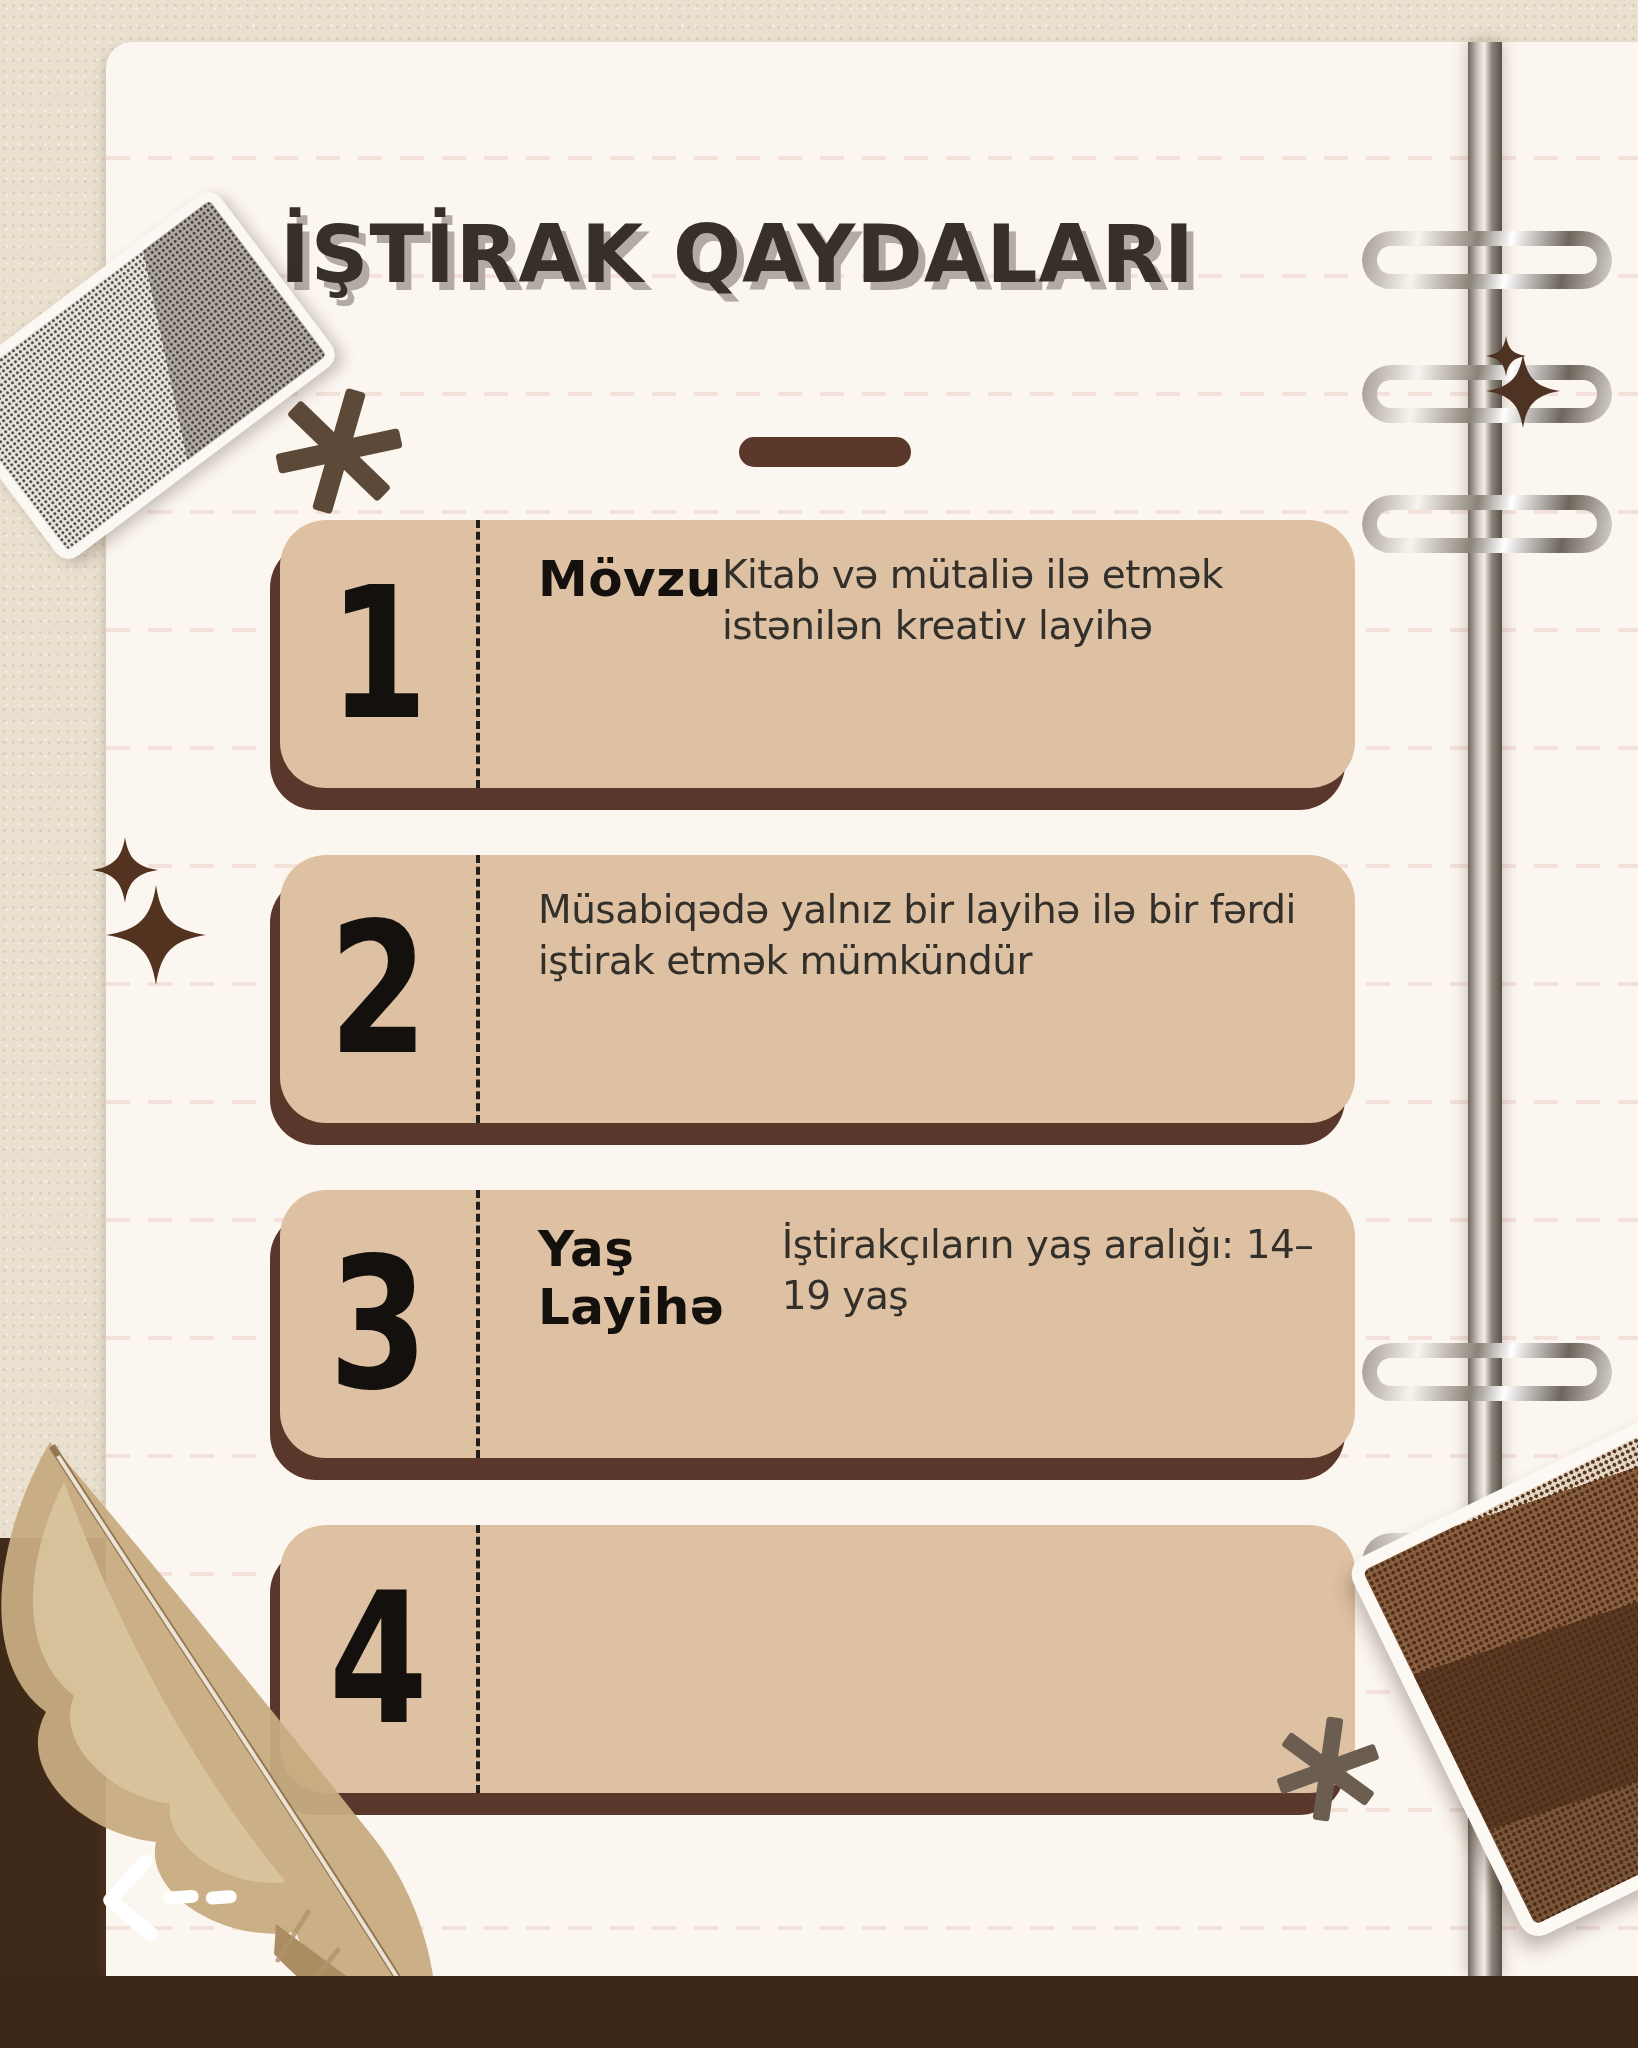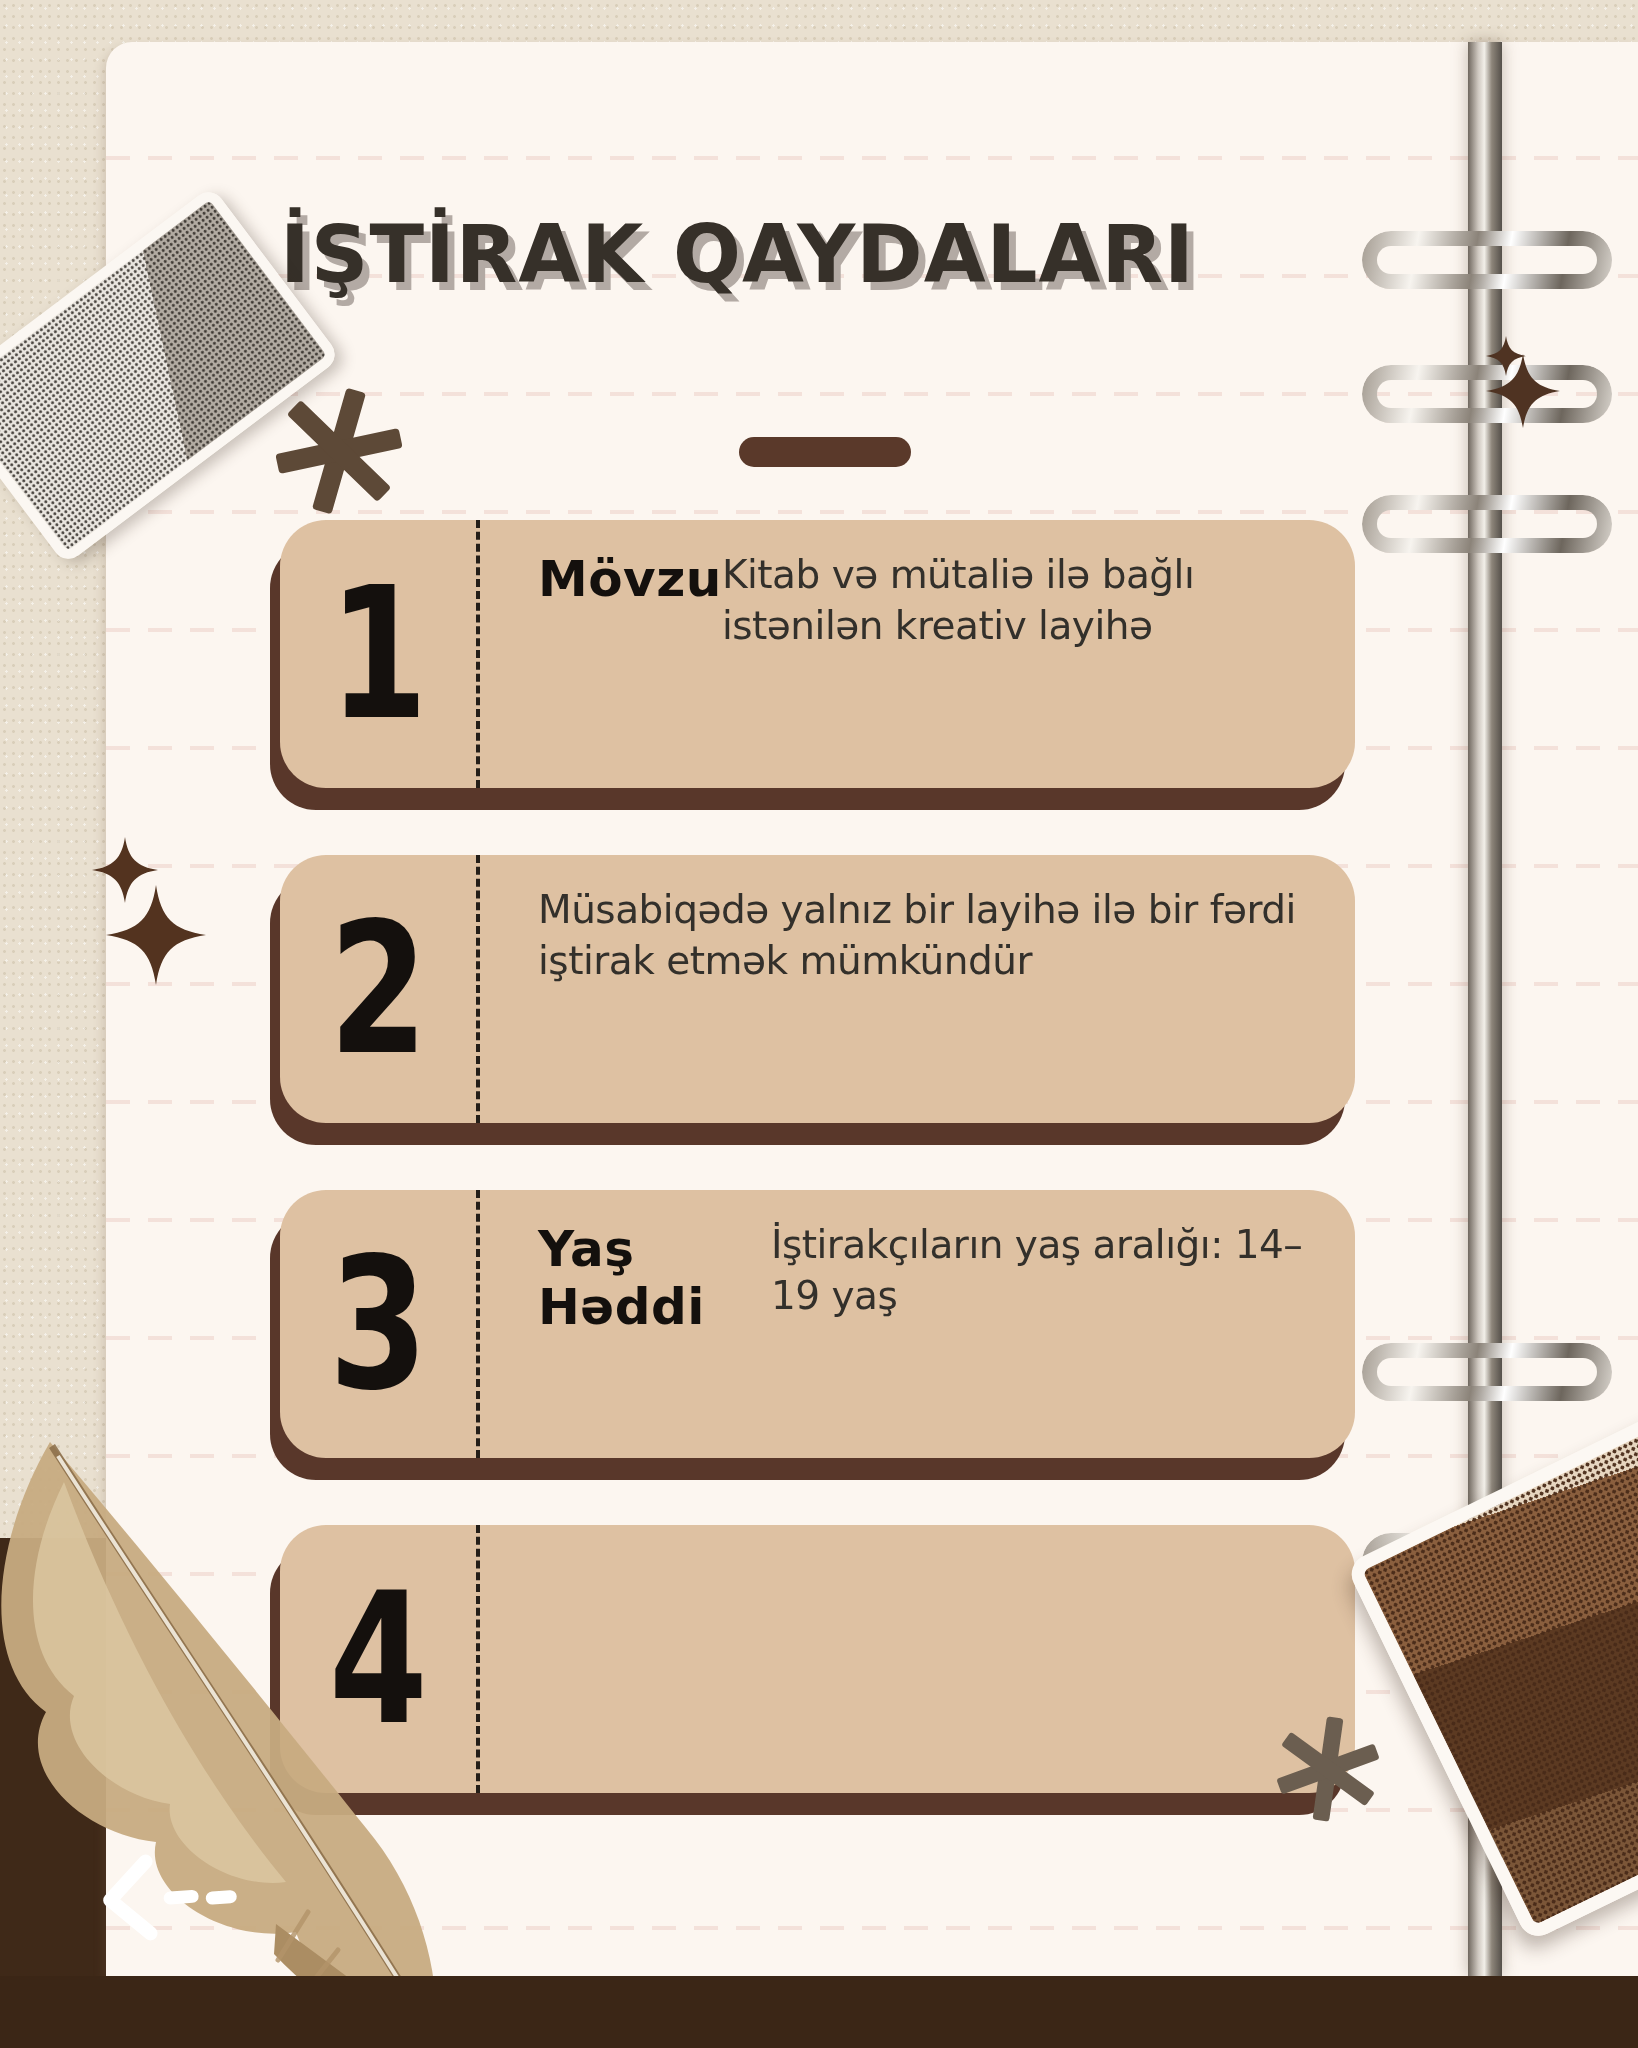--- a/index.html
+++ b/index.html
@@ -112,41 +112,41 @@
     <h1 class="title">İŞTİRAK QAYDALARI</h1>
     <div class="divider"></div>
 
     <div class="card card-1">
       <div class="num">
           <span>1</span>
         </div>
       <div class="sep"></div>
       <div class="content">
         <h2>Mövzu</h2>
-        <p>Kitab və mütaliə ilə bağlı istənilən kreativ layihə</p>
+        <p>Kitab və mütaliə ilə etmək istənilən kreativ layihə</p>
       </div>
     </div>
 
     <div class="card card-2">
       <div class="num">
           <span>2</span>
         </div>
       <div class="sep"></div>
       <div class="content">
         <p>Müsabiqədə yalnız bir layihə ilə bir fərdi iştirak etmək mümkündür</p>
       </div>
     </div>
 
     <div class="card card-3">
       <div class="num">
           <span>3</span>
         </div>
       <div class="sep"></div>
       <div class="content">
-        <h2>Yaş Həddi</h2>
+        <h2>Yaş Layihə</h2>
         <p>İştirakçıların yaş aralığı: 14–19 yaş</p>
       </div>
     </div>
 
     <div class="card card-4">
       <div class="num">
           <span>4</span>
         </div>
       <div class="sep"></div>
     </div>

